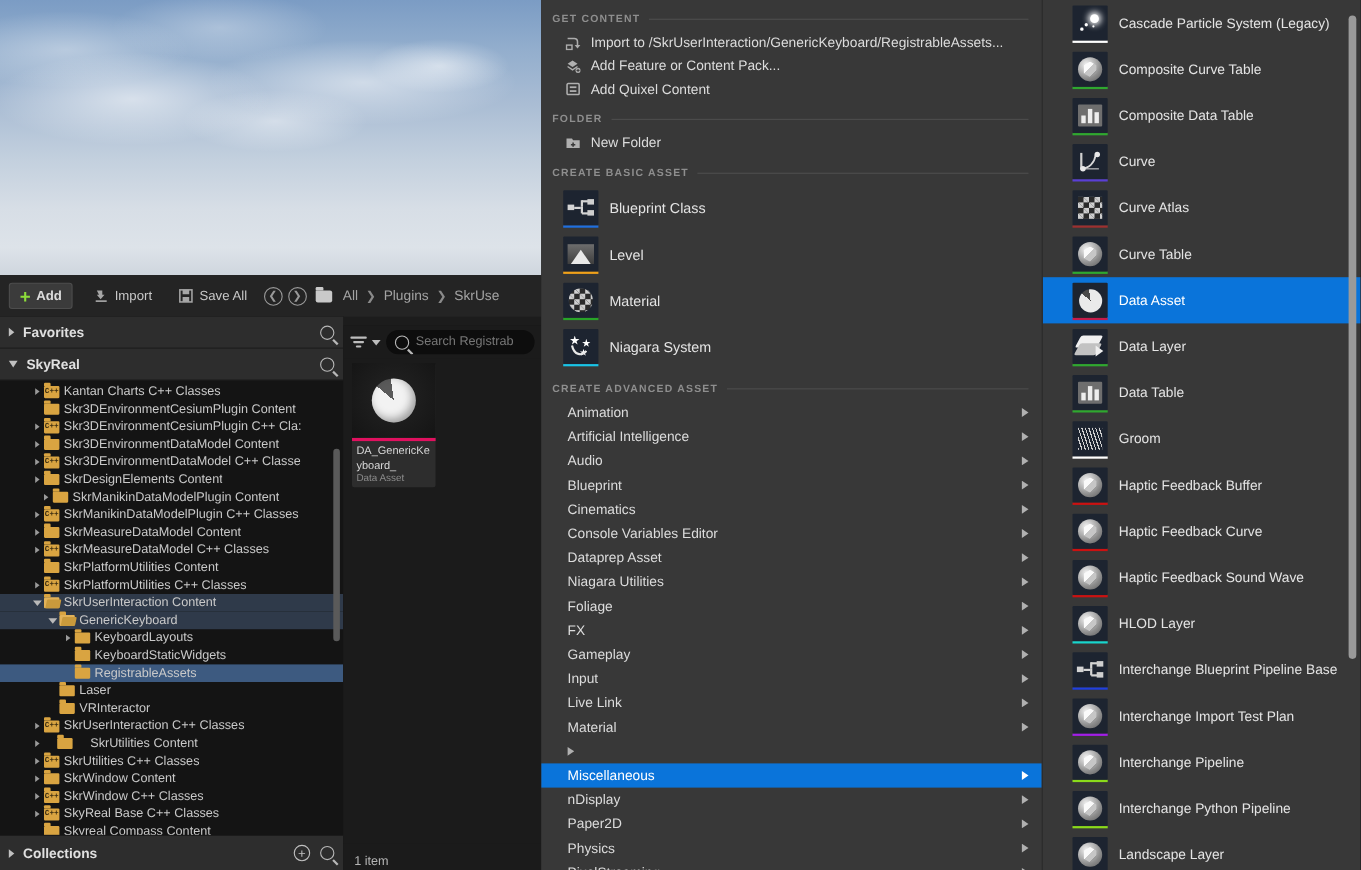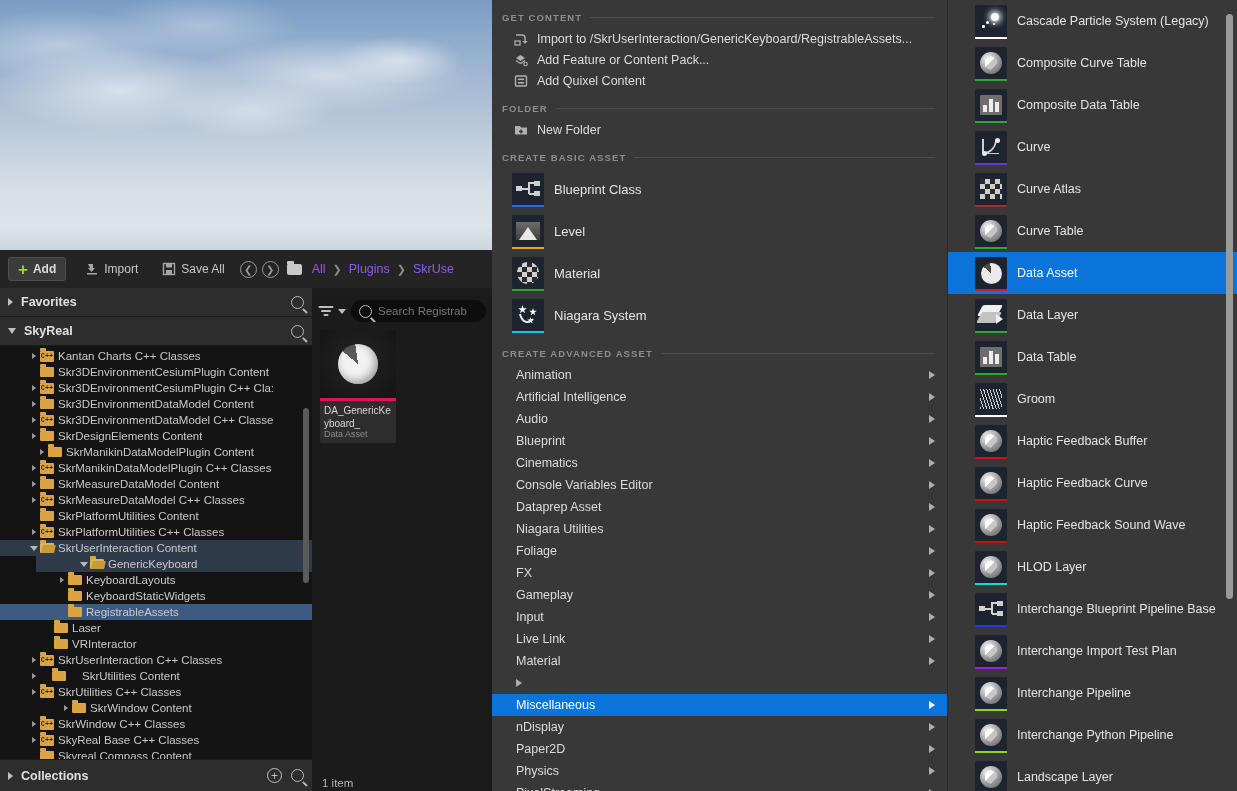--- a/index.html
+++ b/index.html
@@ -42,21 +42,21 @@
   }
   .tb-add { background: #3b3b3b; border: 1px solid #4d4d4d; margin-right: 10px; }
   .plus-ico { color: #8ddc3a; font-size: 17px; font-weight: bold; line-height: 1; }
   .tb-plain { color: #c8c8c8; font-weight: normal; margin-right: 6px; }
   .tb-ico { width: 14px; height: 14px; display: inline-block; position: relative; opacity: .85; }
   .nav-circ {
     width: 17px; height: 17px; border: 1.5px solid #9a9a9a; border-radius: 50%;
     display: inline-flex; align-items: center; justify-content: center;
     color: #9a9a9a; font-size: 10px; margin-right: 5px;
   }
-  .crumb { color: #8b5cf6; font-size: 12.5px; padding: 0 5px; }
+  .crumb { color: #a3a3a3; font-size: 12.5px; padding: 0 5px; }
   .crumb-sep { color: #8a8a8a; font-size: 11px; padding: 0 2px; }
   .folder-ico {
     width: 15px; height: 11px; background: #c9c9c9; border-radius: 1px 2px 2px 2px;
     position: relative; margin: 0 5px 0 3px;
   }
   .folder-ico:before {
     content:""; position:absolute; left:0; top:-3px; width:7px; height:3px;
     background:#c9c9c9; border-radius:1px 1px 0 0;
   }
 
@@ -443,21 +443,21 @@
           <span class="tcpp">C++</span>
           <span class="tlabel">SkrPlatformUtilities C++ Classes</span>
         </div>
         <div class="trow sel-soft" style="padding-left: 28px;">
           <span class="tarrow">
             <i class="open"></i>
           </span>
           <span class="tfolder open"></span>
           <span class="tlabel">SkrUserInteraction Content</span>
         </div>
-        <div class="trow sel-soft" style="padding-left: 42px; margin-left: 36px;">
+        <div class="trow sel-soft" style="padding-left: 42px;">
           <span class="tarrow">
             <i class="open"></i>
           </span>
           <span class="tfolder open"></span>
           <span class="tlabel">GenericKeyboard</span>
         </div>
         <div class="trow" style="padding-left: 56px;">
           <span class="tarrow">
             <i></i>
           </span>
@@ -498,21 +498,21 @@
           <span class="tfolder"></span>
           <span class="tlabel">SkrUtilities Content</span>
         </div>
         <div class="trow" style="padding-left: 28px;">
           <span class="tarrow">
             <i></i>
           </span>
           <span class="tcpp">C++</span>
           <span class="tlabel">SkrUtilities C++ Classes</span>
         </div>
-        <div class="trow" style="padding-left: 28px; margin-left: 32px;">
+        <div class="trow" style="padding-left: 28px;">
           <span class="tarrow">
             <i></i>
           </span>
           <span class="tfolder"></span>
           <span class="tlabel">SkrWindow Content</span>
         </div>
         <div class="trow" style="padding-left: 28px;">
           <span class="tarrow">
             <i></i>
           </span>

